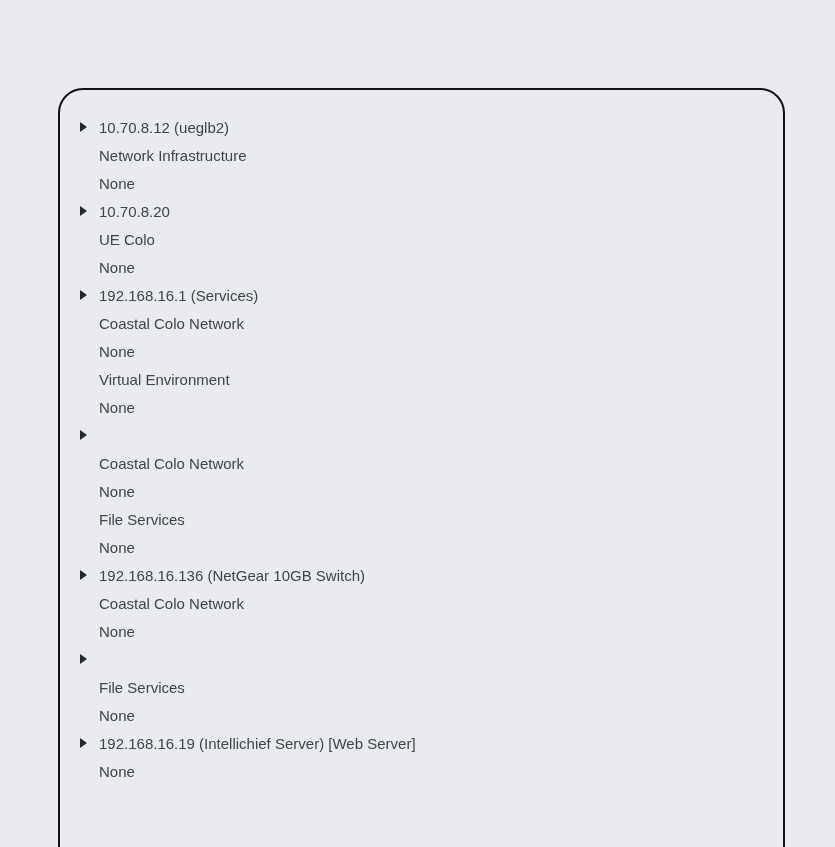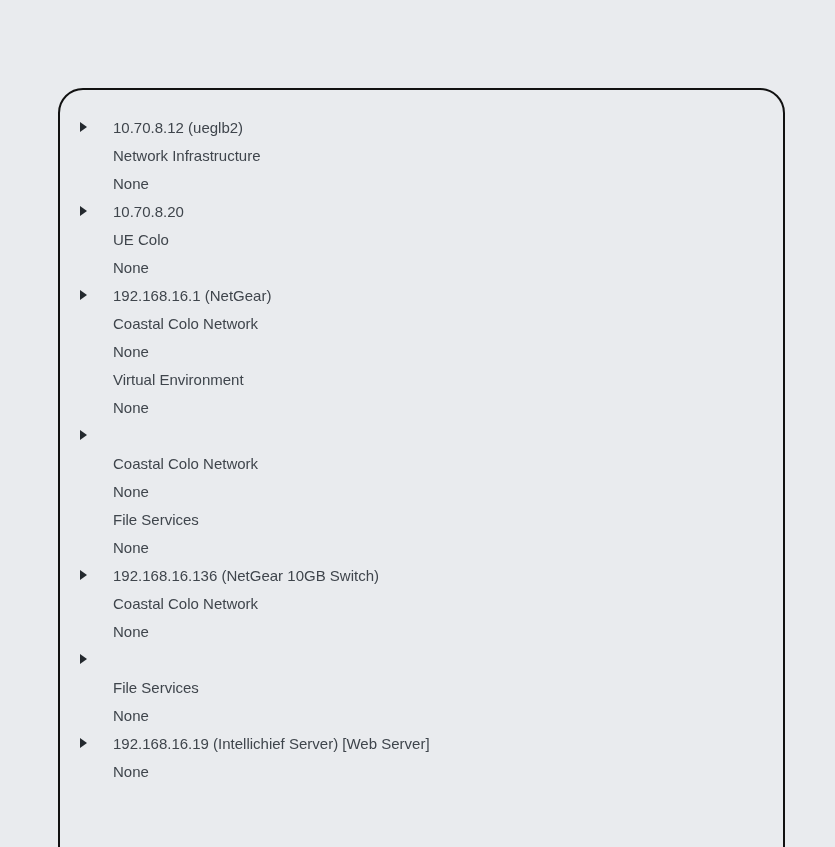--- a/index.html
+++ b/index.html
@@ -21,21 +21,20 @@
     padding: 23px 20px 20px 20px;
     background: #e9ebee;
   }
   .device { display: block; }
   .row-line {
     display: flex;
     align-items: center;
     height: 28px;
     font-size: 15px;
     color: #3f454c;
-    gap: 14px;
   }
   .caret-cell {
     width: 19px;
     flex: 0 0 19px;
     display: flex;
     align-items: center;
   }
   .caret {
     width: 0;
     height: 0;
@@ -87,21 +86,21 @@
       <span class="indent"></span>
       <span>None</span>
     </div>
   </div>
 
   <div class="device">
     <div class="row-line device-header">
       <span class="caret-cell">
         <span class="caret"></span>
       </span>
-      <span class="device-title">192.168.16.1 (NetGear)</span>
+      <span class="device-title">192.168.16.1 (Services)</span>
     </div>
     <div class="row-line">
       <span class="indent"></span>
       <span>Coastal Colo Network</span>
     </div>
     <div class="row-line">
       <span class="indent"></span>
       <span>None</span>
     </div>
   </div>

